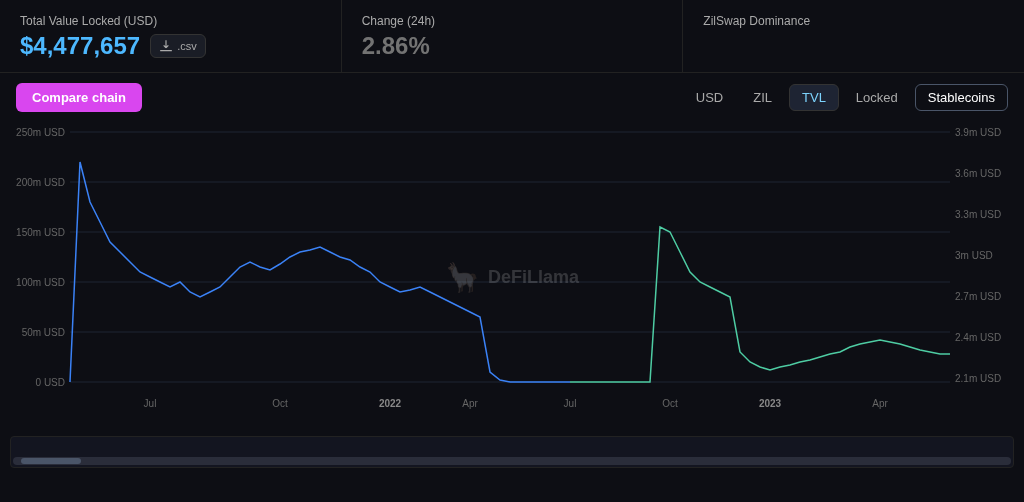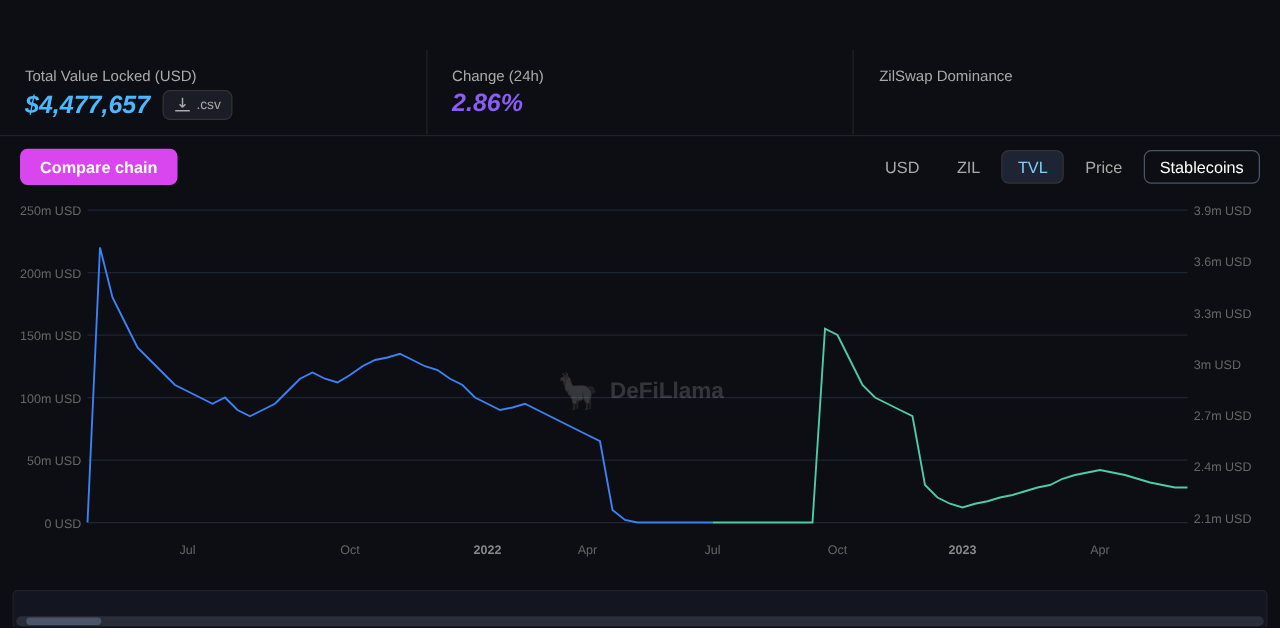--- a/index.html
+++ b/index.html
@@ -8,44 +8,42 @@
       color: #fff;
       font-family: -apple-system, BlinkMacSystemFont, 'Segoe UI', sans-serif;
       width: 1024px;
       height: 502px;
       overflow: hidden;
     }
 
     .top-stats {
       display: flex;
       border-bottom: 1px solid #222;
-      margin-top: 40px;
     }
 
     .stat-box {
       flex: 1;
       padding: 14px 20px 12px;
       border-right: 1px solid #222;
     }
     .stat-box:last-child { border-right: none; }
 
     .stat-label {
       font-size: 12px;
       color: #aaa;
       margin-bottom: 4px;
     }
 
     .stat-value {
-      font-size: 20px;
+      font-size: 24px;
       font-weight: 700;
       color: #4db8ff;
-      font-style: italic;
-    }
-
-    .stat-value.green { color: #8b5cf6; }
+    }
+
+    .stat-value.green { color: #737373; }
 
     .stat-row {
       display: flex;
       align-items: center;
       gap: 10px;
     }
 
     .csv-btn {
       display: flex;
       align-items: center;
@@ -196,21 +194,21 @@
   </div>
 </div>
 
 <div class="controls-row">
   <button class="compare-btn">Compare chain</button>
 
   <div class="tab-group">
     <button class="tab-btn">USD</button>
     <button class="tab-btn">ZIL</button>
     <button class="tab-btn active">TVL</button>
-    <button class="tab-btn">Price</button>
+    <button class="tab-btn">Locked</button>
     <button class="tab-btn outlined">Stablecoins</button>
   </div>
 </div>
 
 <div class="chart-container">
   <svg class="chart-area" viewBox="0 0 1004 310" preserveAspectRatio="none">
 
     <line x1="60" y1="10" x2="940" y2="10" stroke="#1e2433" stroke-width="1"></line>
     <line x1="60" y1="60" x2="940" y2="60" stroke="#1e2433" stroke-width="1"></line>
     <line x1="60" y1="110" x2="940" y2="110" stroke="#1e2433" stroke-width="1"></line>

